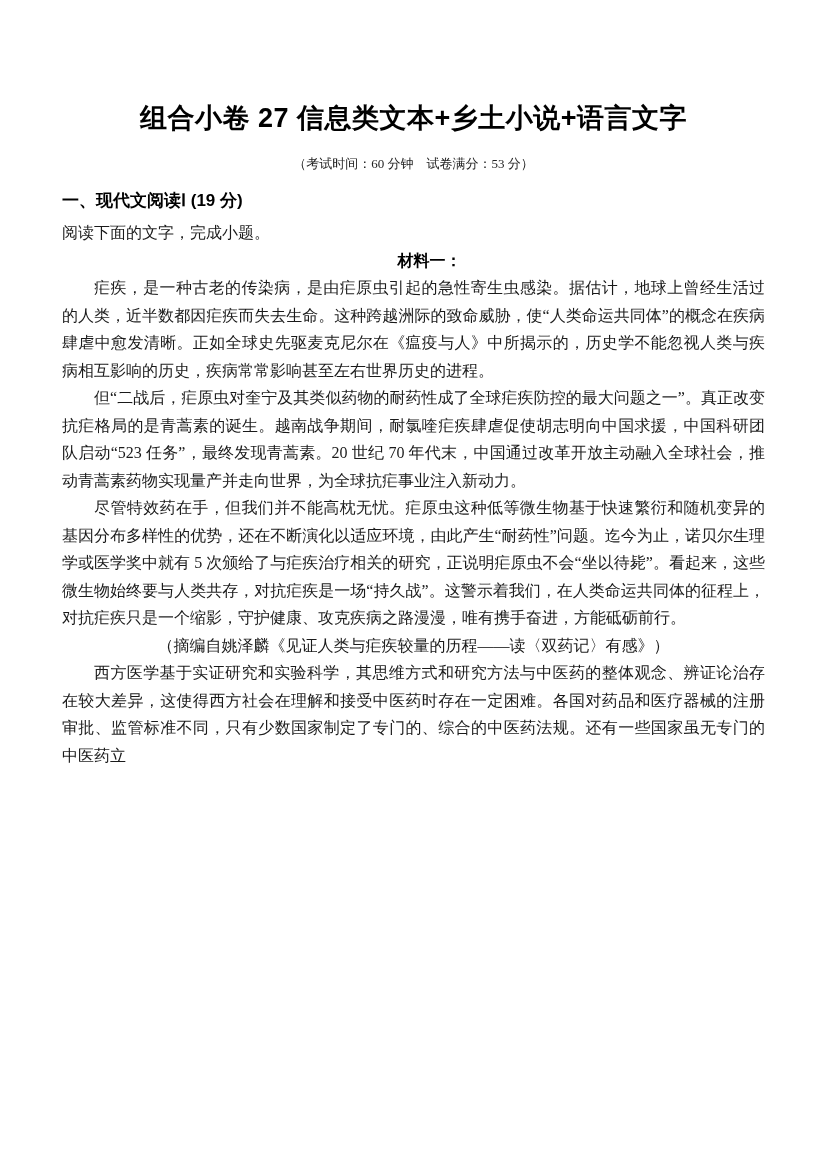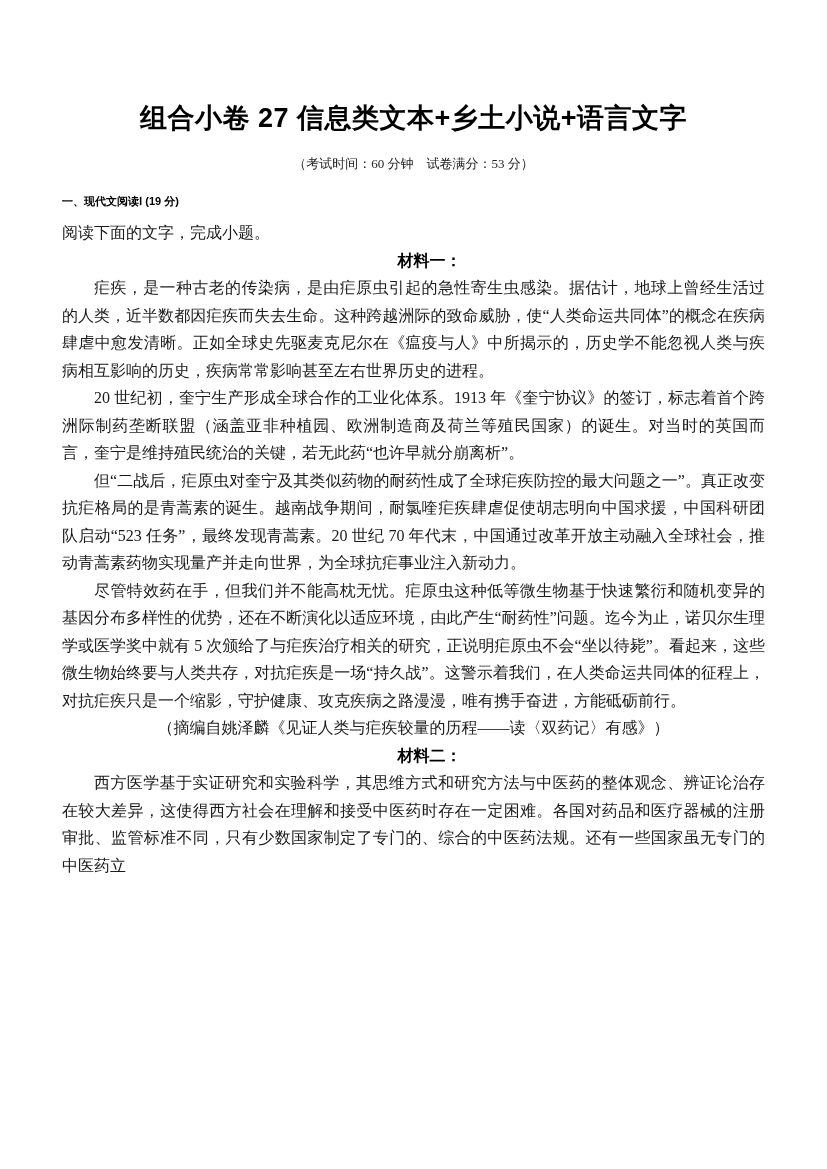--- a/index.html
+++ b/index.html
@@ -33,21 +33,21 @@
     margin: 12px 0 0 0;
     text-align: center;
     font-size: 13px;
     line-height: 24px;
     color: #222222;
   }
   .section-heading {
     margin: 12px 0 0 0;
     font-family: "Liberation Sans", sans-serif;
     font-weight: bold;
-    font-size: 11px;
+    font-size: 17px;
     line-height: 26px;
     color: #000000;
   }
   .instruction {
     margin: 5px 0 0 0;
     font-size: 16px;
     line-height: 27.5px;
   }
   .mat-label {
     margin: 0;
@@ -84,26 +84,24 @@
 
   <h2 class="section-heading">一、现代文阅读Ⅰ (19 分)</h2>
 
   <p class="instruction">阅读下面的文字，完成小题。</p>
 
   <p class="mat-label">材料一：</p>
 
   <p class="para">疟疾，是一种古老的传染病，是由疟原虫引起的急性寄生虫感染。据估计，地球上曾经生活过的人类，近半数都因疟疾而失去生命。这种跨越洲际的致命威胁，使“人类命运共同体”的概念在疾病肆虐中愈发清晰。正如全球史先驱麦克尼尔在《瘟疫与人》中所揭示的，历史学不能忽视人类与疾病相互影响的历史，疾病常常影响甚至左右世界历史的进程。</p>
 
 
-  <p class="para">20 世纪初，奎宁生产形成全球合作的工业化体系。1913 年《奎宁协议》的签订，标志着首个跨洲际制药垄断联盟（涵盖亚非种植园、欧洲制造商及荷兰等殖民国家）的诞生。对当时的英国而言，奎宁是维持殖民统治的关键，若无此药“也许早就分崩离析”。</p>
 
   <p class="para">但“二战后，疟原虫对奎宁及其类似药物的耐药性成了全球疟疾防控的最大问题之一”。真正改变抗疟格局的是青蒿素的诞生。越南战争期间，耐氯喹疟疾肆虐促使胡志明向中国求援，中国科研团队启动“523 任务”，最终发现青蒿素。20 世纪 70 年代末，中国通过改革开放主动融入全球社会，推动青蒿素药物实现量产并走向世界，为全球抗疟事业注入新动力。</p>
 
 
   <p class="para">尽管特效药在手，但我们并不能高枕无忧。疟原虫这种低等微生物基于快速繁衍和随机变异的基因分布多样性的优势，还在不断演化以适应环境，由此产生“耐药性”问题。迄今为止，诺贝尔生理学或医学奖中就有 5 次颁给了与疟疾治疗相关的研究，正说明疟原虫不会“坐以待毙”。看起来，这些微生物始终要与人类共存，对抗疟疾是一场“持久战”。这警示着我们，在人类命运共同体的征程上，对抗疟疾只是一个缩影，守护健康、攻克疾病之路漫漫，唯有携手奋进，方能砥砺前行。</p>
 
   <p class="citation">（摘编自姚泽麟《见证人类与疟疾较量的历程——读〈双药记〉有感》）</p>
 
-  <p class="mat-label">材料二：</p>
 
   <p class="para">西方医学基于实证研究和实验科学，其思维方式和研究方法与中医药的整体观念、辨证论治存在较大差异，这使得西方社会在理解和接受中医药时存在一定困难。各国对药品和医疗器械的注册审批、监管标准不同，只有少数国家制定了专门的、综合的中医药法规。还有一些国家虽无专门的中医药立</p>
 
 </div>
 
 </body></html>

